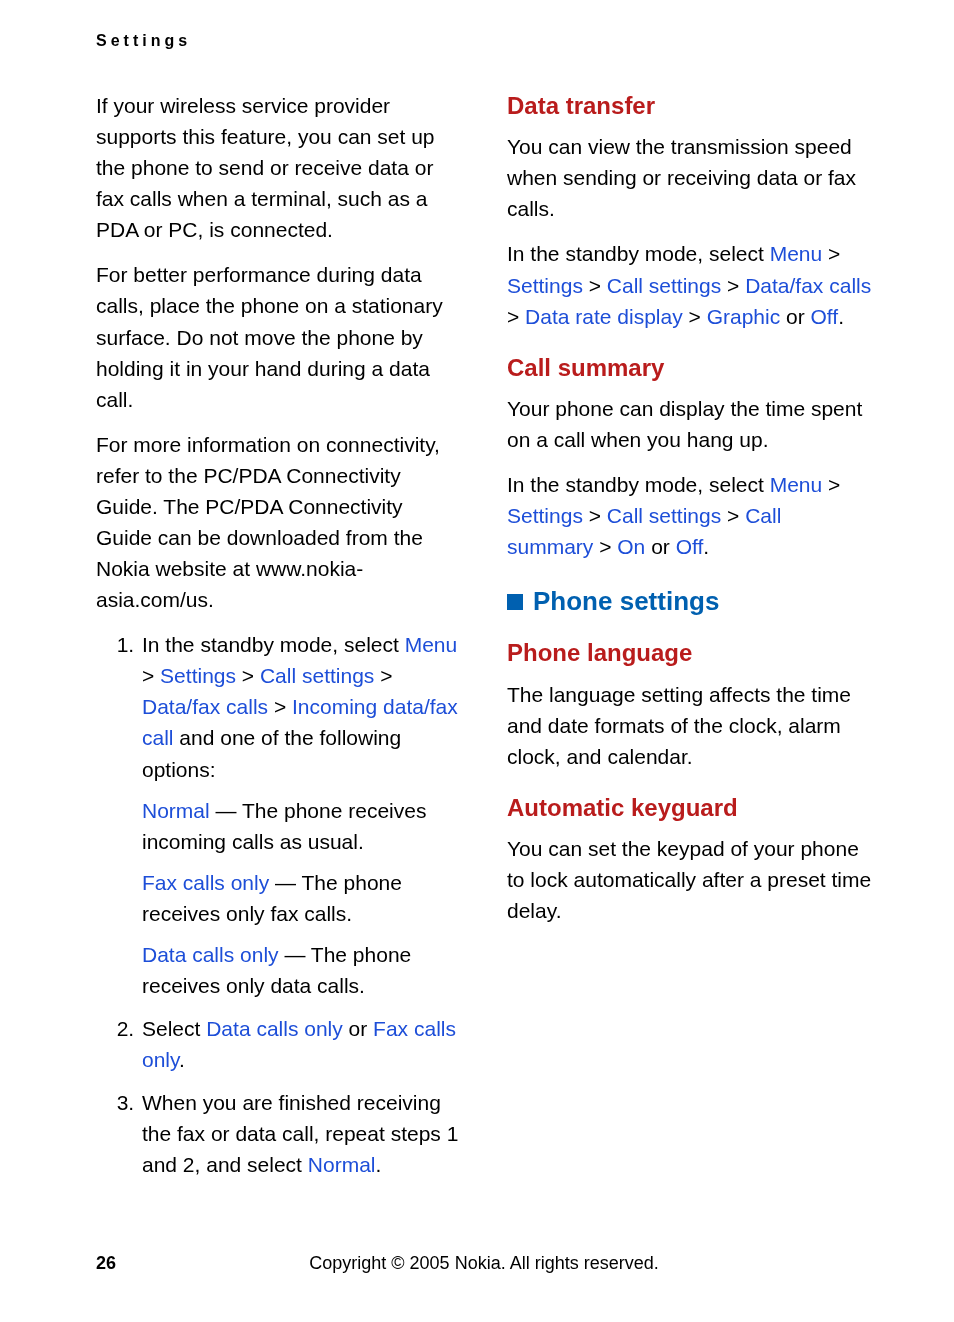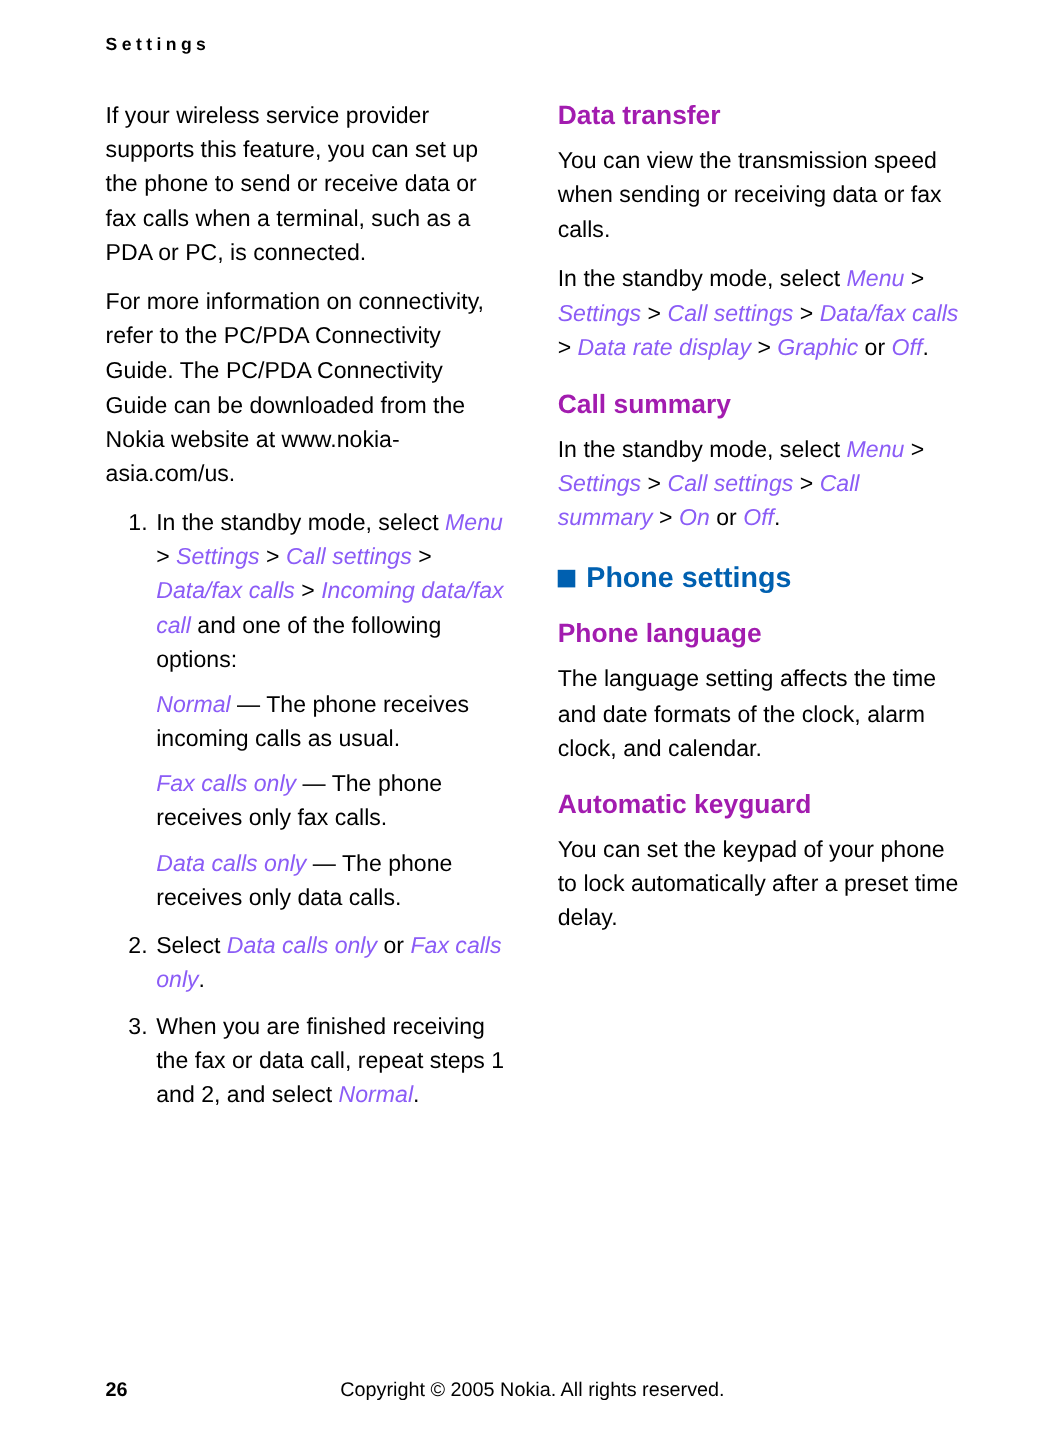--- a/index.html
+++ b/index.html
@@ -47,25 +47,24 @@
   ol > li {
     margin-bottom: 12px;
     padding-left: 2px;
   }
   .sub {
     margin: 10px 0 10px 70px;
     font-size: 21px;
     line-height: 1.48;
   }
   .ui {
-    color: #8b5cf6;
-    font-style: italic;
+    color: #1d4ed8;
   }
   .h-blue {
-    color: #a21caf;
+    color: #b91c1c;
     font-weight: 700;
     margin: 20px 0 10px 0;
     font-size: 24px;
     line-height: 1.3;
   }
   .h-blue.first { margin-top: 0; }
   .h-section {
     color: #0060b0;
     font-weight: 700;
     font-size: 26px;
@@ -104,20 +103,21 @@
 </head>
 <body>
 
 <div class="page">
   <div class="running-head">Settings</div>
 
   <div class="cols">
 
     <div class="col">
       <p>If your wireless service provider supports this feature, you can set up the phone to send or receive data or fax calls when a terminal, such as a PDA or PC, is connected.</p>
+      <p>For better performance during data calls, place the phone on a stationary surface. Do not move the phone by holding it in your hand during a data call.</p>
       <p>For more information on connectivity, refer to the PC/PDA Connectivity Guide. The PC/PDA Connectivity Guide can be downloaded from the Nokia website at www.nokia-asia.com/us.</p>
 
       <ol>
         <li>
           <span>In the standby mode, select </span><span class="ui">Menu</span><span> &gt; </span><span class="ui">Settings</span><span> &gt; </span><span class="ui">Call settings</span><span> &gt; </span><span class="ui">Data/fax calls</span><span> &gt; </span><span class="ui">Incoming data/fax call</span><span> and one of the following options:</span>
           <p class="sub" style="margin-left:0"><span class="ui">Normal</span><span> — The phone receives incoming calls as usual.</span></p>
           <p class="sub" style="margin-left:0"><span class="ui">Fax calls only</span><span> — The phone receives only fax calls.</span></p>
           <p class="sub" style="margin-left:0"><span class="ui">Data calls only</span><span> — The phone receives only data calls.</span></p>
         </li>
         <li>
@@ -130,20 +130,21 @@
     </div>
 
     <div class="col">
       <div class="h-blue first">Data transfer</div>
       <p>You can view the transmission speed when sending or receiving data or fax calls.</p>
       <p>
         <span>In the standby mode, select </span><span class="ui">Menu</span><span> &gt; </span><span class="ui">Settings</span><span> &gt; </span><span class="ui">Call settings</span><span> &gt; </span><span class="ui">Data/fax calls</span><span> &gt; </span><span class="ui">Data rate display</span><span> &gt; </span><span class="ui">Graphic</span><span> or </span><span class="ui">Off</span><span>.</span>
       </p>
 
       <div class="h-blue">Call summary</div>
+      <p>Your phone can display the time spent on a call when you hang up.</p>
       <p>
         <span>In the standby mode, select </span><span class="ui">Menu</span><span> &gt; </span><span class="ui">Settings</span><span> &gt; </span><span class="ui">Call settings</span><span> &gt; </span><span class="ui">Call summary</span><span> &gt; </span><span class="ui">On</span><span> or </span><span class="ui">Off</span><span>.</span>
       </p>
 
       <div class="h-section">
         <span class="sq"></span>
         <span>Phone settings</span>
       </div>
 
       <div class="h-blue">Phone language</div>

